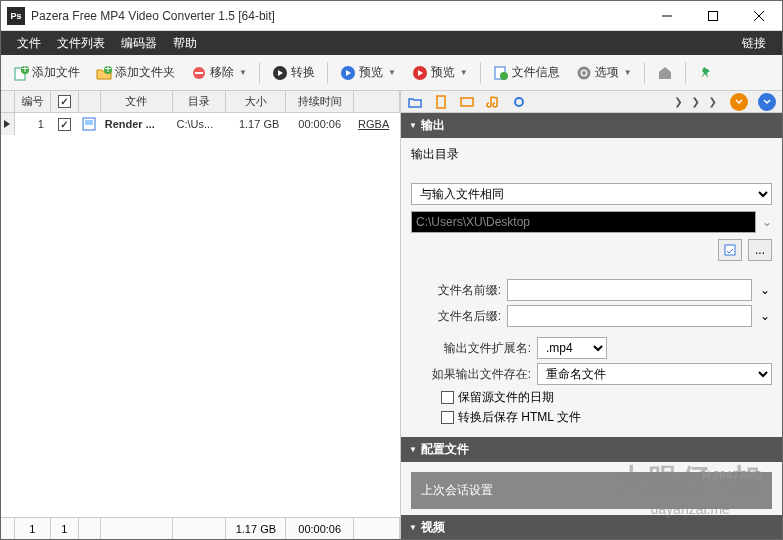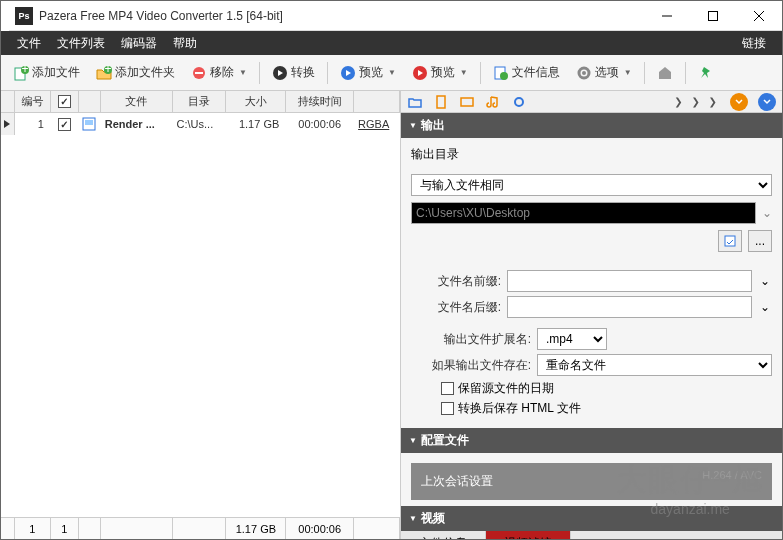--- a/index.html
+++ b/index.html
@@ -1,18 +1,18 @@
 <!DOCTYPE html>
 <html><head>
 <meta charset="utf-8">
 <style>
 * { margin: 0; padding: 0; box-sizing: border-box; font-family: "Microsoft YaHei", "Segoe UI", sans-serif; font-size: 12px; }
 body { width: 783px; height: 540px; background: #fff; border: 1px solid #666; overflow: hidden; position: relative; }
 
-.titlebar { height: 30px; background: #fff; display: flex; align-items: center; padding: 0 0 0 6px; border-bottom: 1px solid #ddd; margin-left: 8px; }
+.titlebar { height: 30px; background: #fff; display: flex; align-items: center; padding: 0 0 0 6px; border-bottom: 1px solid #ddd; }
 .titlebar .app-icon { width: 18px; height: 18px; background: #2a2a2a; color: #fff; display: flex; align-items: center; justify-content: center; font-size: 9px; font-weight: bold; margin-right: 6px; }
 .titlebar .title { color: #333; flex: 1; }
 .titlebar .win-btns { display: flex; }
 .titlebar .win-btn { width: 46px; height: 30px; display: flex; align-items: center; justify-content: center; cursor: pointer; }
 .titlebar .win-btn svg { width: 10px; height: 10px; }
 
 .menubar { height: 24px; background: #333; display: flex; align-items: center; padding: 0 8px; }
 .menubar .menu-item { color: #fff; padding: 0 8px; cursor: pointer; line-height: 24px; }
 .menubar .spacer { flex: 1; }
 
@@ -299,21 +299,21 @@
     </div>
 
     <div class="rp-body">
 
       <div class="section-header">
         <span class="arrow">▼</span>
         <span>输出</span>
       </div>
       <div class="section-content">
         <div>输出目录</div>
-        <select style="width:100%;margin-top:11px">
+        <select style="width:100%;margin-top:20px">
           <option>与输入文件相同</option>
         </select>
         <div class="form-row" style="margin-top:6px">
           <input type="text" readonly="" style="flex: 1 1 0%; color: rgb(136, 136, 136); background: #000000;" value="C:\Users\XU\Desktop">
           <span style="color:#888">⌄</span>
         </div>
         <div class="form-row" style="justify-content:flex-end;margin-top:6px">
           <div class="icon-btn">
               <svg width="14" height="14">
                 <rect x="2" y="2" width="10" height="10" fill="#fff" stroke="#37d"></rect>

